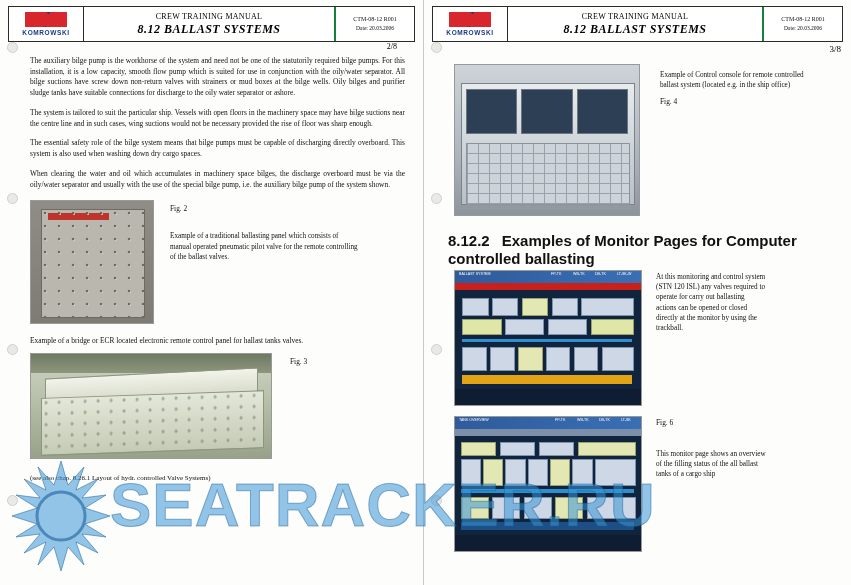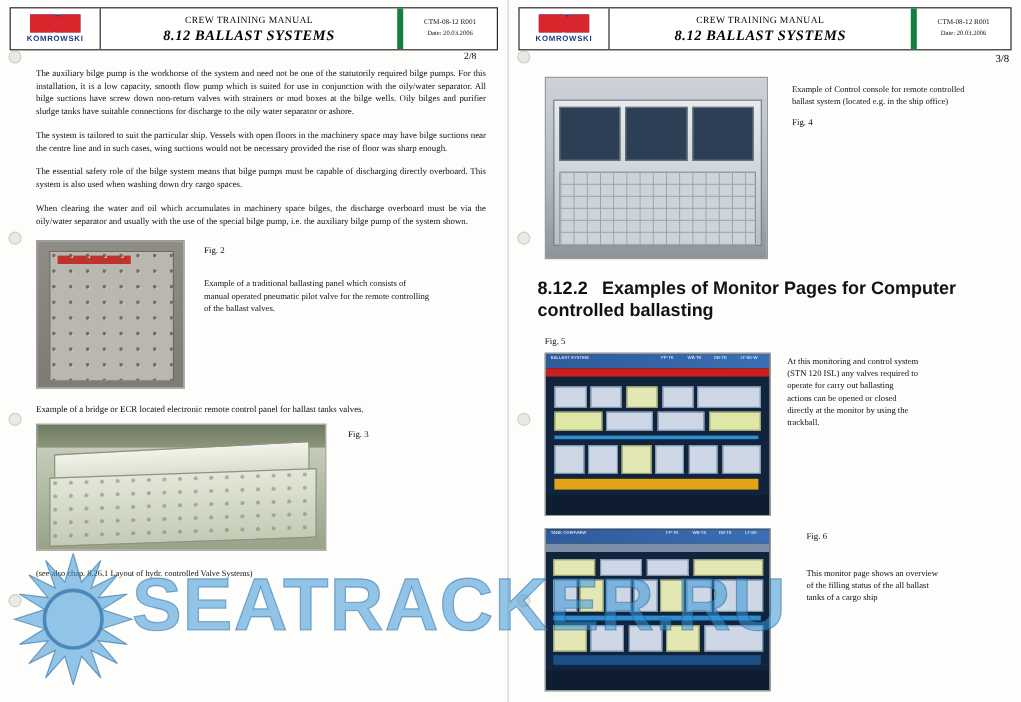--- a/index.html
+++ b/index.html
@@ -57,21 +57,21 @@
   .logo-mark:after{
     content:"";position:absolute;right:-6px;bottom:-7px;width:26px;height:26px;
     background:#d8262c;transform:rotate(38deg);
   }
   .logo-text{
     font-family:"Liberation Sans", sans-serif;
     font-size:6.5px;letter-spacing:.6px;color:#1b3a86;font-weight:bold;margin-top:2px;
   }
   .hdr .title-cell{
     flex:1;display:flex;flex-direction:column;align-items:center;justify-content:center;
-    border-right:5px solid #15803d;
+    border-right:2px solid #15803d;
   }
   .hdr .ctm{font-size:8px;letter-spacing:.3px;}
   .hdr .chapter{font-size:12px;font-weight:bold;font-style:italic;letter-spacing:.5px;margin-top:1px;}
   .hdr .meta-cell{
     width:78px;display:flex;flex-direction:column;align-items:center;justify-content:center;
     font-size:6px;color:#111;line-height:1.5;
   }
   .hdr .meta-cell .m1{font-size:6px;}
   .hdr .meta-cell .m2{font-size:5.5px;}
   .pageno{
@@ -316,23 +316,20 @@
         <div class="cap-block">Example of  Control console  for remote controlled ballast system (located e.g. in the ship office)</div>
         <div class="cap" style="margin-top:7px;">Fig. 4</div>
       </div>
     </div>
 
     <div style="margin:16px 12px 0 24px;">
       <span class="sec-head">8.12.2</span>
       <span class="sec-head" style="margin-left:8px;">Examples of Monitor Pages for Computer controlled ballasting</span>
     </div>
 
-    <div style="margin:6px 12px 0 30px;">
-      <span class="cap">Fig. 5</span>
-    </div>
     <div class="row" style="margin:2px 12px 0 30px;">
       <div class="fig-img mon" style="width:186px;height:134px;">
         <div class="topbar">
           <span class="t" style="left:4px;">BALLAST SYSTEM</span>
           <span class="t" style="left:96px;">FP-TK</span>
           <span class="t" style="left:118px;">WB-TK</span>
           <span class="t" style="left:140px;">DB-TK</span>
           <span class="t" style="left:162px;">LT-SK-W</span>
         </div>
         <div class="strip"></div>
@@ -357,21 +354,21 @@
             <i style="left:4%;top:86%;width:91%;height:9%;background:#e2a416;"></i>
           </div>
         </div>
         <div class="footer"></div>
       </div>
       <div style="margin-left:14px;padding-top:2px;width:110px;">
         <div class="cap-block">At this monitoring and control system (STN 120 ISL) any valves required to operate for carry out ballasting actions can be opened or closed directly at the monitor by using the trackball.</div>
       </div>
     </div>
 
-    <div class="row" style="margin:10px 12px 0 30px;gap:16px;">
+    <div class="row" style="margin:10px 12px 0 30px;">
       <div class="fig-img mon" style="width:186px;height:134px;">
         <div class="topbar">
           <span class="t" style="left:4px;">TANK OVERVIEW</span>
           <span class="t" style="left:100px;">FP-TK</span>
           <span class="t" style="left:122px;">WB-TK</span>
           <span class="t" style="left:144px;">DB-TK</span>
           <span class="t" style="left:166px;">LT-SK</span>
         </div>
         <div class="strip" style="background:#7d8fa8;"></div>
         <div class="canvas">

